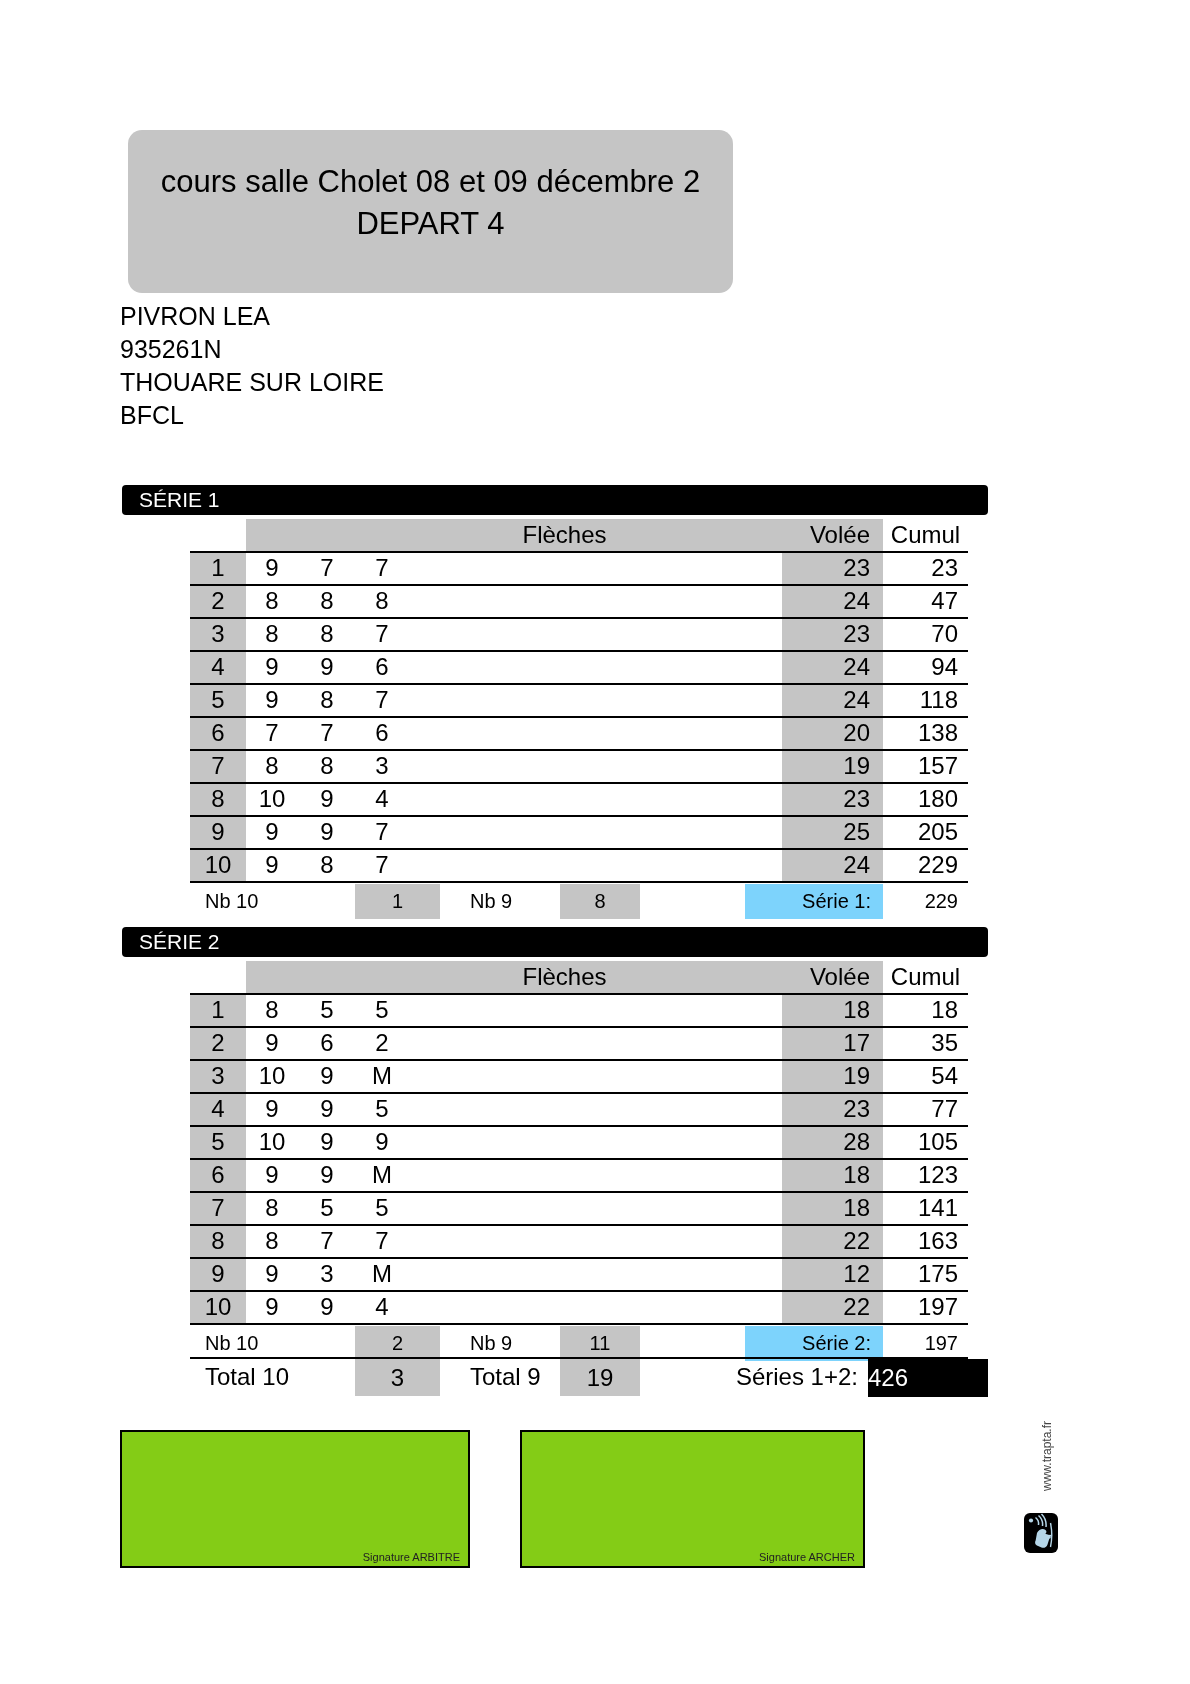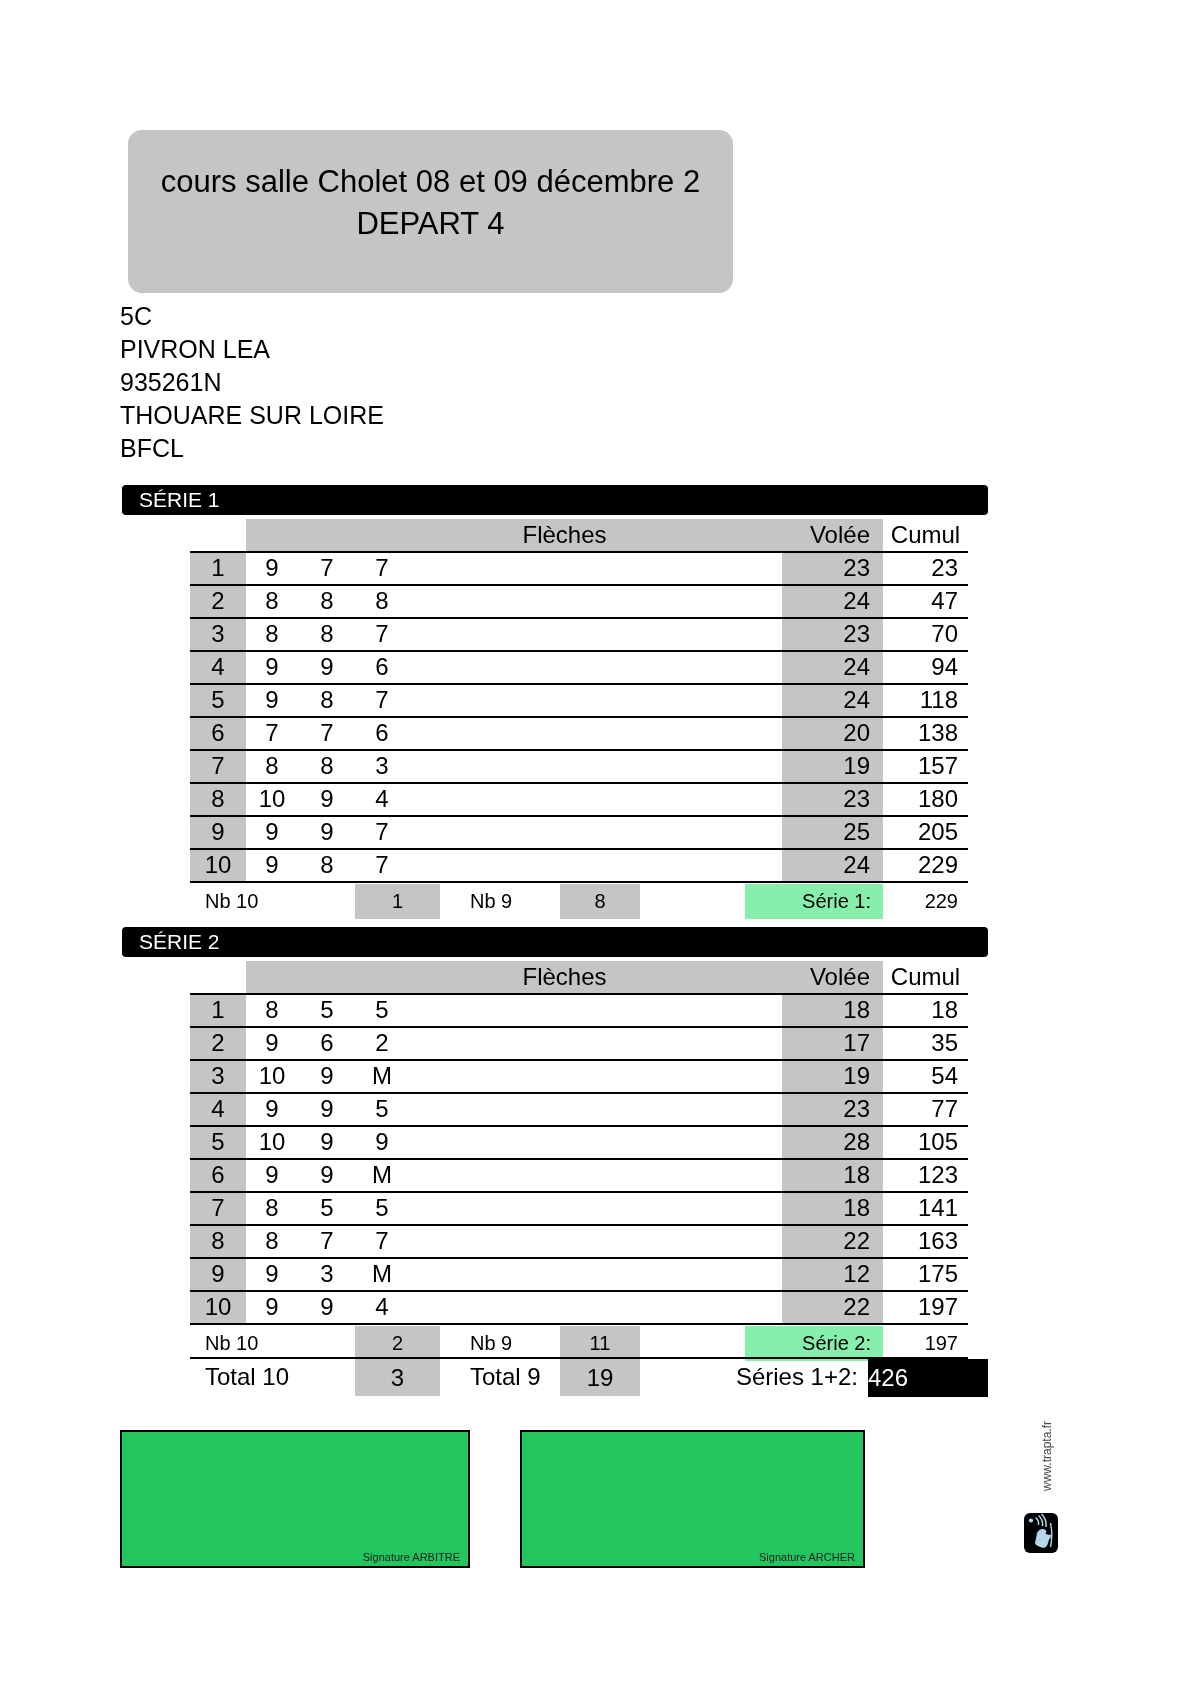--- a/index.html
+++ b/index.html
@@ -38,37 +38,37 @@
   .c-a3{left:166px;width:52px;text-align:center;}
   .c-volee{left:592px;width:101px;background:#c5c5c5;text-align:right;box-sizing:border-box;padding-right:13px;}
   .c-cumul{left:693px;width:85px;text-align:right;box-sizing:border-box;padding-right:10px;}
 
   .nb-row{position:absolute;left:190px;top:399px;width:778px;height:35px;
           font-size:20px;line-height:34px;}
   .nb10-label{position:absolute;left:15px;}
   .nb-box1{position:absolute;left:165px;top:0;width:85px;height:35px;background:#c5c5c5;text-align:center;}
   .nb9-label{position:absolute;left:280px;}
   .nb-box2{position:absolute;left:370px;top:0;width:80px;height:35px;background:#c5c5c5;text-align:center;}
-  .serie-label-cell{position:absolute;left:555px;top:0;width:138px;height:35px;background:#86efac;
+  .serie-label-cell{position:absolute;left:555px;top:0;width:138px;height:35px;background:#7dd3fc;
                     text-align:right;box-sizing:border-box;padding-right:12px;}
   .serie-total{position:absolute;left:693px;width:85px;text-align:right;box-sizing:border-box;padding-right:10px;}
 
   
   .total-row{position:absolute;left:190px;top:1357px;width:778px;height:39px;border-top:2px solid #000;
              box-sizing:border-box;font-size:24px;line-height:36px;}
   .total10-label{position:absolute;left:15px;}
   .t-box1{position:absolute;left:165px;top:1px;width:85px;height:36px;background:#c5c5c5;text-align:center;}
   .total9-label{position:absolute;left:280px;}
   .t-box2{position:absolute;left:370px;top:1px;width:80px;height:36px;background:#c5c5c5;text-align:center;}
   .series-sum-label{position:absolute;left:450px;width:218px;text-align:right;}
   .black-total{position:absolute;left:678px;top:0;width:120px;height:38px;background:#000;color:#fff;
                text-align:left;box-sizing:border-box;padding-right:26px;line-height:38px;}
 
   
-  .sig-box{position:absolute;top:1430px;height:138px;border:2px solid #000;background:#22c55e;box-sizing:border-box;}
+  .sig-box{position:absolute;top:1430px;height:138px;border:2px solid #000;background:#84cc16;box-sizing:border-box;}
   .sig-left{left:120px;width:350px;}
   .sig-right{left:520px;width:345px;}
   .sig-label{position:absolute;right:8px;bottom:3px;font-size:11px;color:#222;}
 
   
   .trapta-url{position:absolute;left:1022px;top:1413px;width:50px;height:86px;
               writing-mode:vertical-rl;transform:rotate(180deg);
               font-size:12px;color:#444;text-align:center;line-height:50px;}
   .trapta-icon{position:absolute;left:1024px;top:1513px;width:34px;height:40px;}
 </style>
@@ -76,21 +76,20 @@
 <body>
 
 <div id="page">
 
   <div class="title-box">
     <div class="title-line">cours salle Cholet 08 et 09 décembre 2</div>
     <div class="title-line">DEPART 4</div>
   </div>
 
   <div class="info-block">
-    <div>5C</div>
     <div>PIVRON LEA</div>
     <div>935261N</div>
     <div>THOUARE SUR LOIRE</div>
     <div>BFCL</div>
   </div>
 
   <div class="serie-section" style="top:485px">
     <div class="serie-bar">
       <span>SÉRIE 1</span>
     </div>

